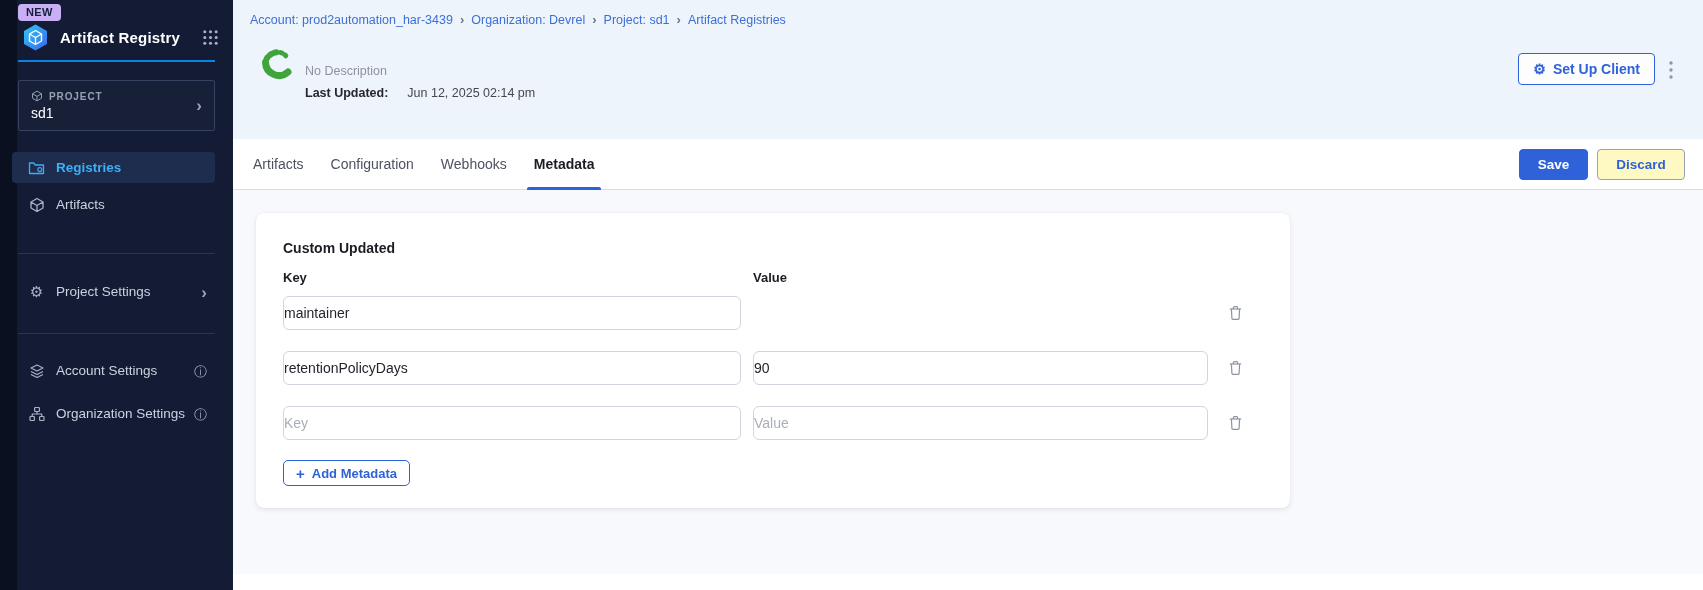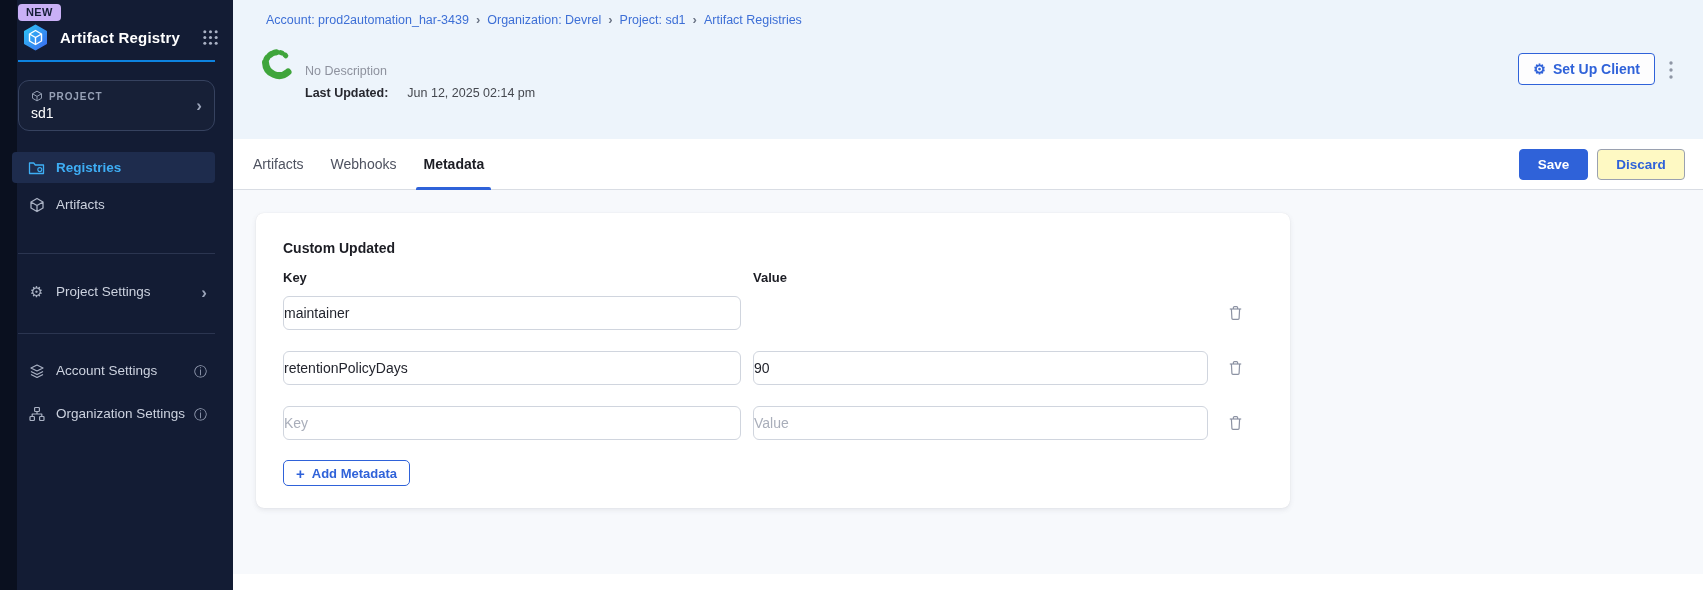--- a/index.html
+++ b/index.html
@@ -8,37 +8,37 @@
 
   
   .sidebar{position:absolute;left:0;top:0;width:233px;height:590px;background:#131c34;}
   .rail{position:absolute;left:0;top:0;width:17px;height:590px;background:#0a101f;}
   .new-badge{position:absolute;left:18px;top:4px;background:#c9b0f6;color:#161f38;font-size:11px;font-weight:bold;padding:2px 8px 3px;border-radius:4px;letter-spacing:.3px;}
   .logo-row{position:absolute;left:22px;top:22px;right:14px;height:30px;display:flex;align-items:center;}
   .logo-ic{width:27px;height:27px;display:flex;}
   .app-title{color:#fff;font-size:15px;font-weight:bold;margin-left:11px;letter-spacing:.2px;}
   .grid-ic{margin-left:auto;display:flex;cursor:pointer;}
   .blue-divider{position:absolute;left:18px;top:60px;width:197px;height:2px;background:#0d83e0;}
-  .project-box{position:absolute;left:18px;top:80px;width:197px;height:51px;border:1px solid #36425f;border-radius:11px;box-sizing:border-box;background:rgba(255,255,255,.02);cursor:pointer;padding-left:18px;}
+  .project-box{position:absolute;left:18px;top:80px;width:197px;height:51px;border:1px solid #36425f;border-radius:2px;box-sizing:border-box;background:rgba(255,255,255,.02);cursor:pointer;padding-left:18px;}
   .project-label-row{position:absolute;left:12px;top:9px;display:flex;align-items:center;gap:6px;color:#97a1b6;font-size:10px;font-weight:bold;letter-spacing:.9px;}
   .project-value{position:absolute;left:12px;top:24px;color:#fff;font-size:14px;}
   .chev{color:#9aa3b8;font-size:17px;line-height:1;font-weight:bold;}
   .project-box .chev{position:absolute;right:12px;top:16px;}
   .snav{position:absolute;left:12px;width:203px;height:31px;border-radius:4px;display:flex;align-items:center;color:#ccd2df;font-size:13.5px;cursor:pointer;box-sizing:border-box;}
   .snav .ic{margin-left:16px;margin-right:11px;display:flex;width:17px;justify-content:center;}
   .snav.active{background:#1e2c4d;color:#3eaef5;font-weight:bold;}
   .snav .right{position:absolute;right:8px;top:50%;transform:translateY(-50%);}
   .sdiv{position:absolute;left:18px;width:197px;height:1px;background:#2b3550;}
   .info-glyph{color:#9aa3b8;font-size:13px;line-height:1;}
   .gear-glyph{font-size:15px;line-height:1;}
 
   
   .main{position:absolute;left:233px;top:0;width:1470px;height:590px;}
   .header-band{position:absolute;left:0;top:0;right:0;height:139px;background:#edf4fb;}
-  .breadcrumb{position:absolute;left:17px;top:12px;display:flex;align-items:center;gap:7px;font-size:12.5px;margin-left:16px;}
+  .breadcrumb{position:absolute;left:17px;top:12px;display:flex;align-items:center;gap:7px;font-size:12.5px;}
   .crumb{color:#3d6fd6;cursor:pointer;text-decoration:none;}
   .crumb-sep{color:#6b7485;font-size:13px;font-weight:bold;}
   .conda-ic{position:absolute;left:23px;top:45px;width:41px;height:41px;}
   .title-row{position:absolute;left:72px;top:34px;display:flex;align-items:center;gap:9px;}
   .page-title{font-size:21.5px;font-weight:bold;color:#15161c;letter-spacing:.1px;}
   .type-badge{display:inline-flex;align-items:center;gap:5px;height:21px;padding:0 10px;border:1px solid #d7dce6;border-radius:4px;background:#f1f4f9;color:#4b79e3;font-size:11px;font-weight:bold;letter-spacing:.5px;}
   .private-badge{display:inline-flex;align-items:center;height:21px;padding:0 9px;border:1px solid #b1b6c2;border-radius:4px;background:#fff;color:#3a3b45;font-size:11px;font-weight:bold;letter-spacing:.5px;}
   .desc{position:absolute;left:72px;top:64px;font-size:12.5px;color:#8e929e;}
   .updated-row{position:absolute;left:72px;top:86px;display:flex;gap:19px;font-size:12.5px;}
   .updated-label{color:#26272e;font-weight:bold;}
@@ -223,20 +223,21 @@
               <circle cx="2" cy="2" r="1.7"></circle>
               <circle cx="2" cy="9" r="1.7"></circle>
               <circle cx="2" cy="16" r="1.7"></circle>
             </g>
         </svg>
       </span>
     </div>
 
     <div class="tabbar">
       <div class="tab">Artifacts</div>
+      <div class="tab">Configuration</div>
       <div class="tab">Webhooks</div>
       <div class="tab active">Metadata</div>
       <div class="tab-actions">
         <button class="save-btn">Save</button>
         <button class="discard-btn">Discard</button>
       </div>
     </div>
 
     <div class="content">
       <section class="card">

